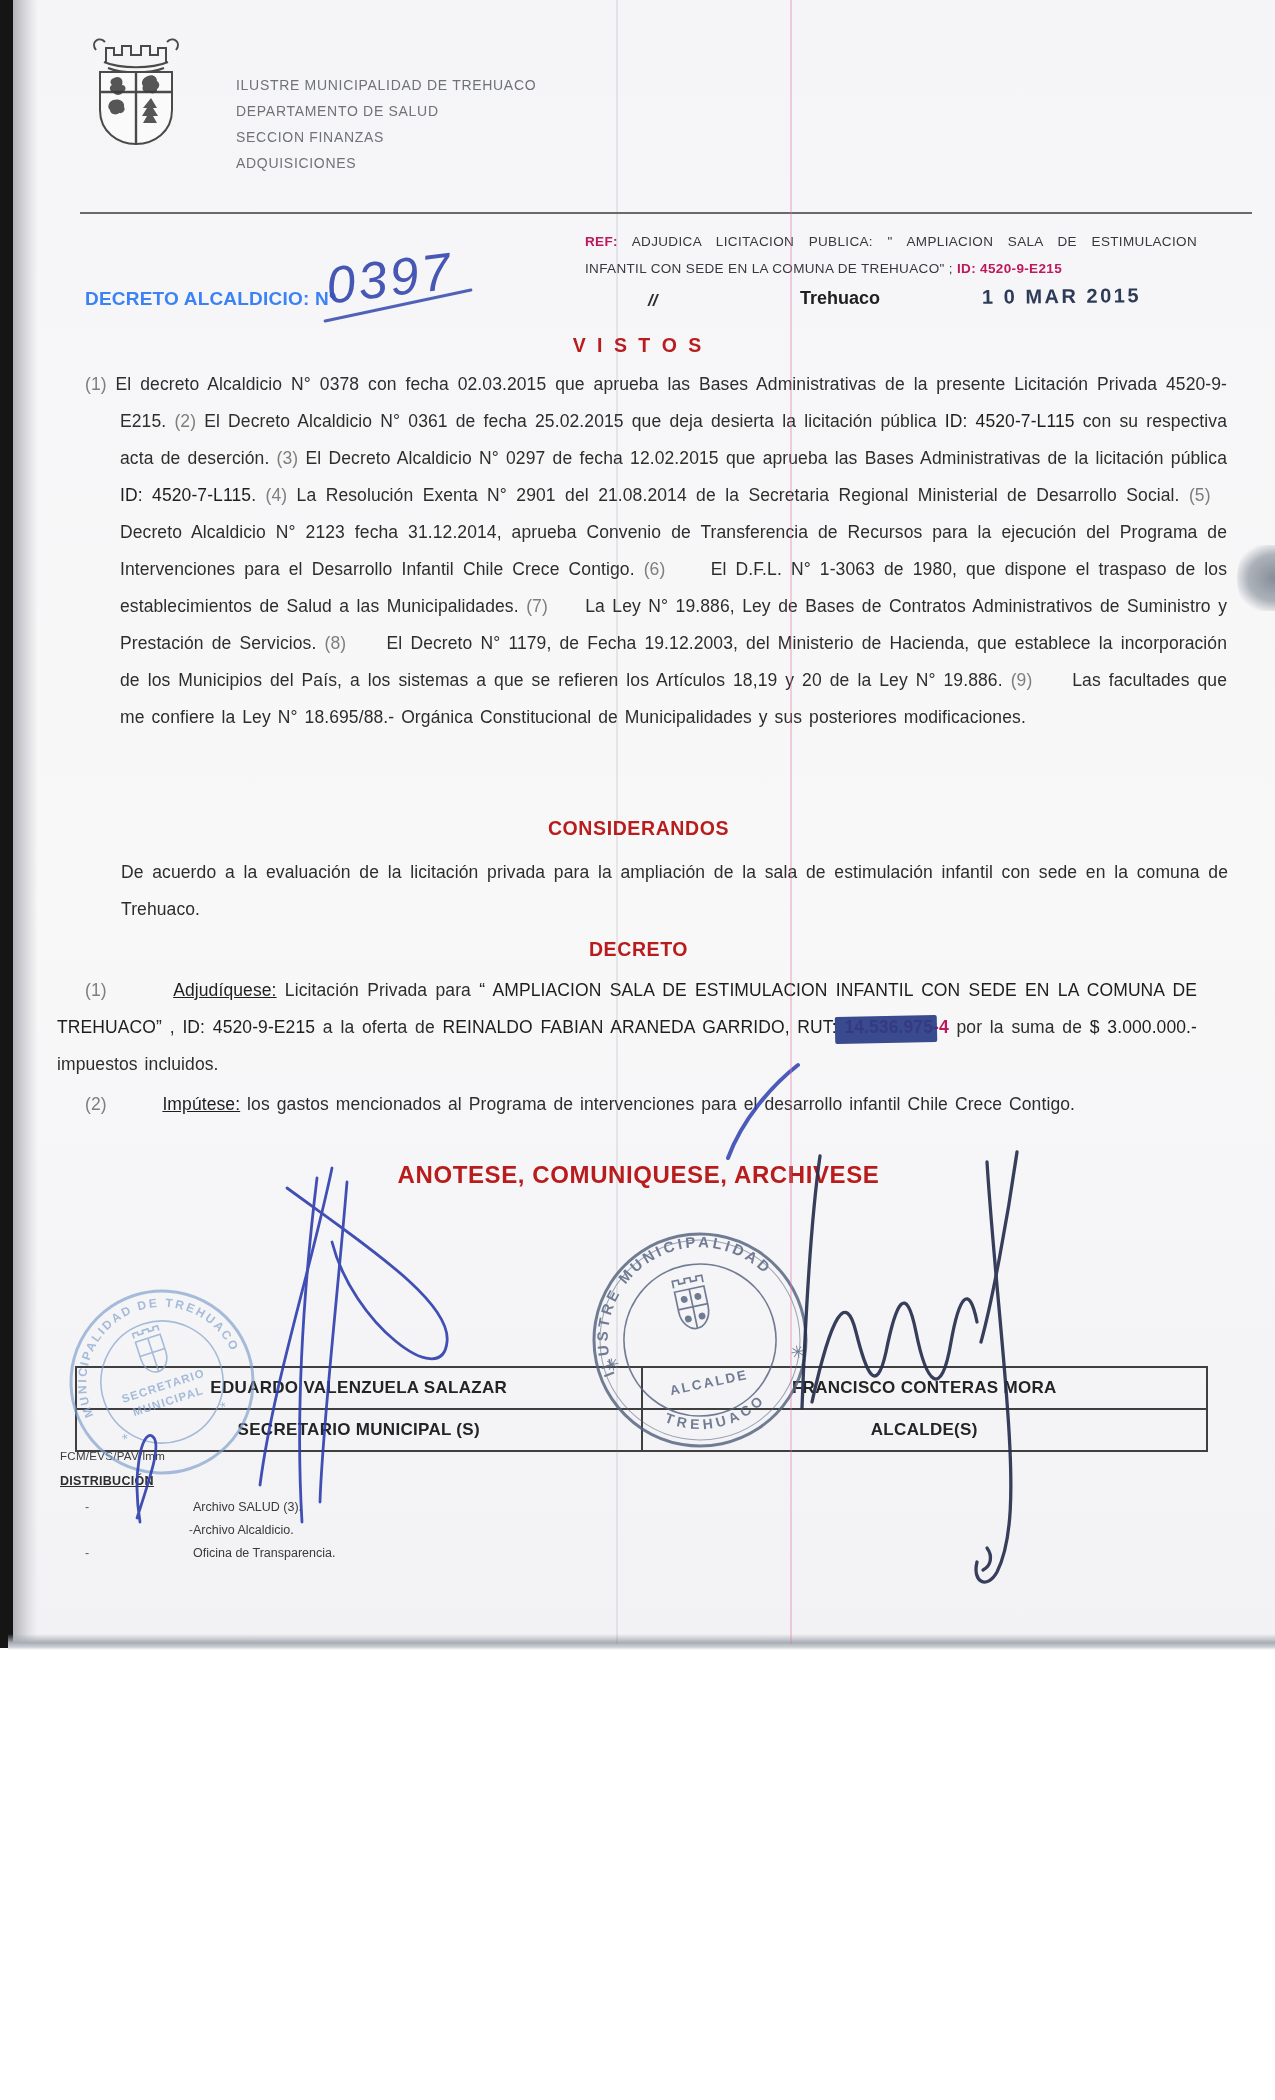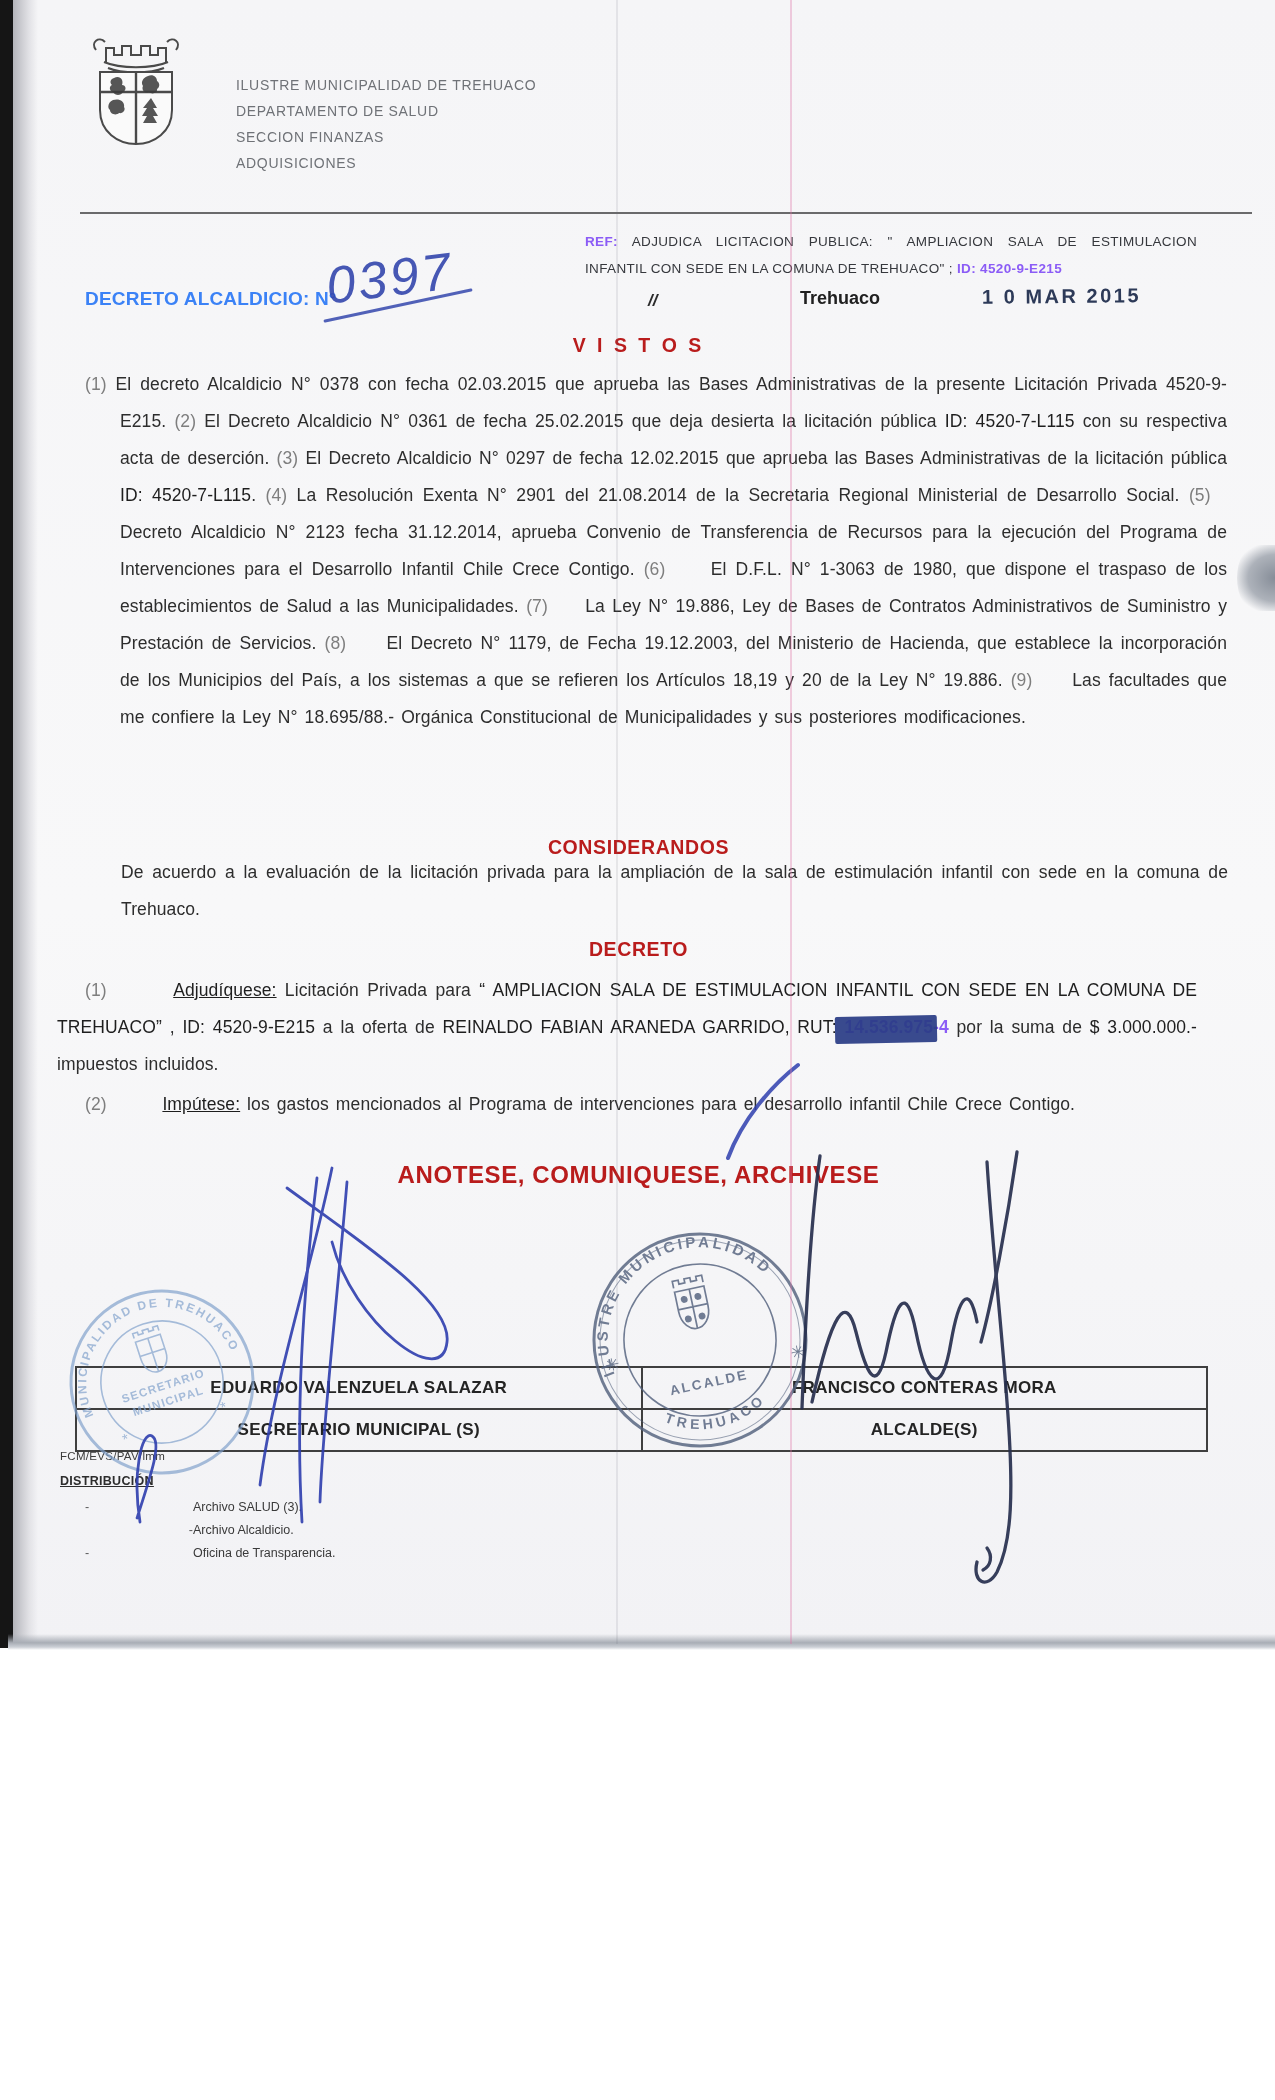--- a/index.html
+++ b/index.html
@@ -21,48 +21,48 @@
               background:radial-gradient(ellipse at right,#868d98 0%,#adb2ba 50%,rgba(235,235,238,0) 78%);}
   
   .logo{position:absolute;left:86px;top:34px;z-index:3;}
   .org{position:absolute;left:236px;top:72px;z-index:3;font-size:14px;color:#6f7277;
        letter-spacing:.7px;line-height:26px;}
   .rule{position:absolute;left:80px;top:212px;width:1172px;height:2px;background:#474747;opacity:.8;z-index:3;}
   
   .ref{position:absolute;left:585px;top:228px;width:612px;z-index:3;font-size:13.5px;
        color:#36383d;line-height:27px;letter-spacing:.35px;}
   .ref-l1{text-align:justify;text-align-last:justify;}
-  .ref b{color:#8b5cf6;}
+  .ref b{color:#be185d;}
   .decree-label{position:absolute;left:85px;top:288px;z-index:3;font-size:19px;font-weight:bold;
                 color:#3b82f6;letter-spacing:.2px;}
   .hand-number{position:absolute;left:326px;top:248px;z-index:4;font-size:52px;font-style:italic;
                color:#3446ad;letter-spacing:3px;transform:rotate(-7deg);opacity:.9;}
   .hand-stroke{position:absolute;left:322px;top:304px;width:152px;height:3px;background:#3446ad;
                transform:rotate(-12deg);border-radius:2px;opacity:.85;z-index:4;}
   .slashes{position:absolute;left:648px;top:291px;z-index:3;font-size:17px;font-weight:bold;font-style:italic;color:#2b2b2b;}
   .city{position:absolute;left:800px;top:288px;z-index:3;font-size:18px;font-weight:bold;color:#202020;}
   .date-stamp{position:absolute;left:982px;top:285px;z-index:3;font-size:20px;font-weight:bold;
               color:#2d3a58;letter-spacing:2.5px;transform:rotate(-.6deg);}
   
   .center-head{position:absolute;left:85px;width:1107px;text-align:center;font-weight:bold;
                color:#b91c1c;font-size:19.5px;letter-spacing:.6px;z-index:3;}
   #vistos-head{top:334px;letter-spacing:3px;}
-  #considerandos-head{top:836px;}
+  #considerandos-head{top:817px;}
   #decreto-head{top:938px;}
   #anotese-head{top:1161px;font-size:24px;}
   .para{position:absolute;z-index:3;font-size:17.5px;line-height:37px;color:#2d2d2d;
         text-align:justify;letter-spacing:.1px;word-spacing:2px;}
   #vistos-para{left:85px;top:366px;width:1107px;padding-left:35px;text-indent:-35px;}
   #considerandos-para{left:85px;top:854px;width:1107px;margin-left:36px;}
   #decreto-item1{left:57px;top:972px;width:1140px;text-indent:28px;}
   #decreto-item2{left:57px;top:1086px;width:1140px;text-indent:28px;}
   .seg-grey{color:#7e7e7e;}
   .seg-bold{font-weight:normal;color:#1e1e1e;}
   .seg-underline{text-decoration:underline;}
-  .seg-redact{position:relative;font-weight:bold;color:#8b5cf6;}
+  .seg-redact{position:relative;font-weight:bold;color:#be185d;}
   .redact-bar{position:absolute;left:-9px;top:-1px;width:102px;height:27px;background:#2a3c85;
               opacity:.93;transform:rotate(-1.2deg);border-radius:2px;}
   
   .sig-table{position:absolute;left:75px;top:1366px;width:1133px;z-index:5;
              border-collapse:collapse;table-layout:fixed;}
   .sig-table td{border:2px solid #3f3f3f;height:40px;text-align:center;font-weight:bold;
                 font-size:17px;color:#242424;padding:0;letter-spacing:.3px;}
   .fcm{position:absolute;left:60px;top:1450px;z-index:5;font-size:11.5px;color:#3b3b3b;letter-spacing:.3px;}
   .dist-label{position:absolute;left:60px;top:1474px;z-index:5;font-size:12.5px;font-weight:bold;
               color:#2d2d2d;text-decoration:underline;letter-spacing:.3px;}

